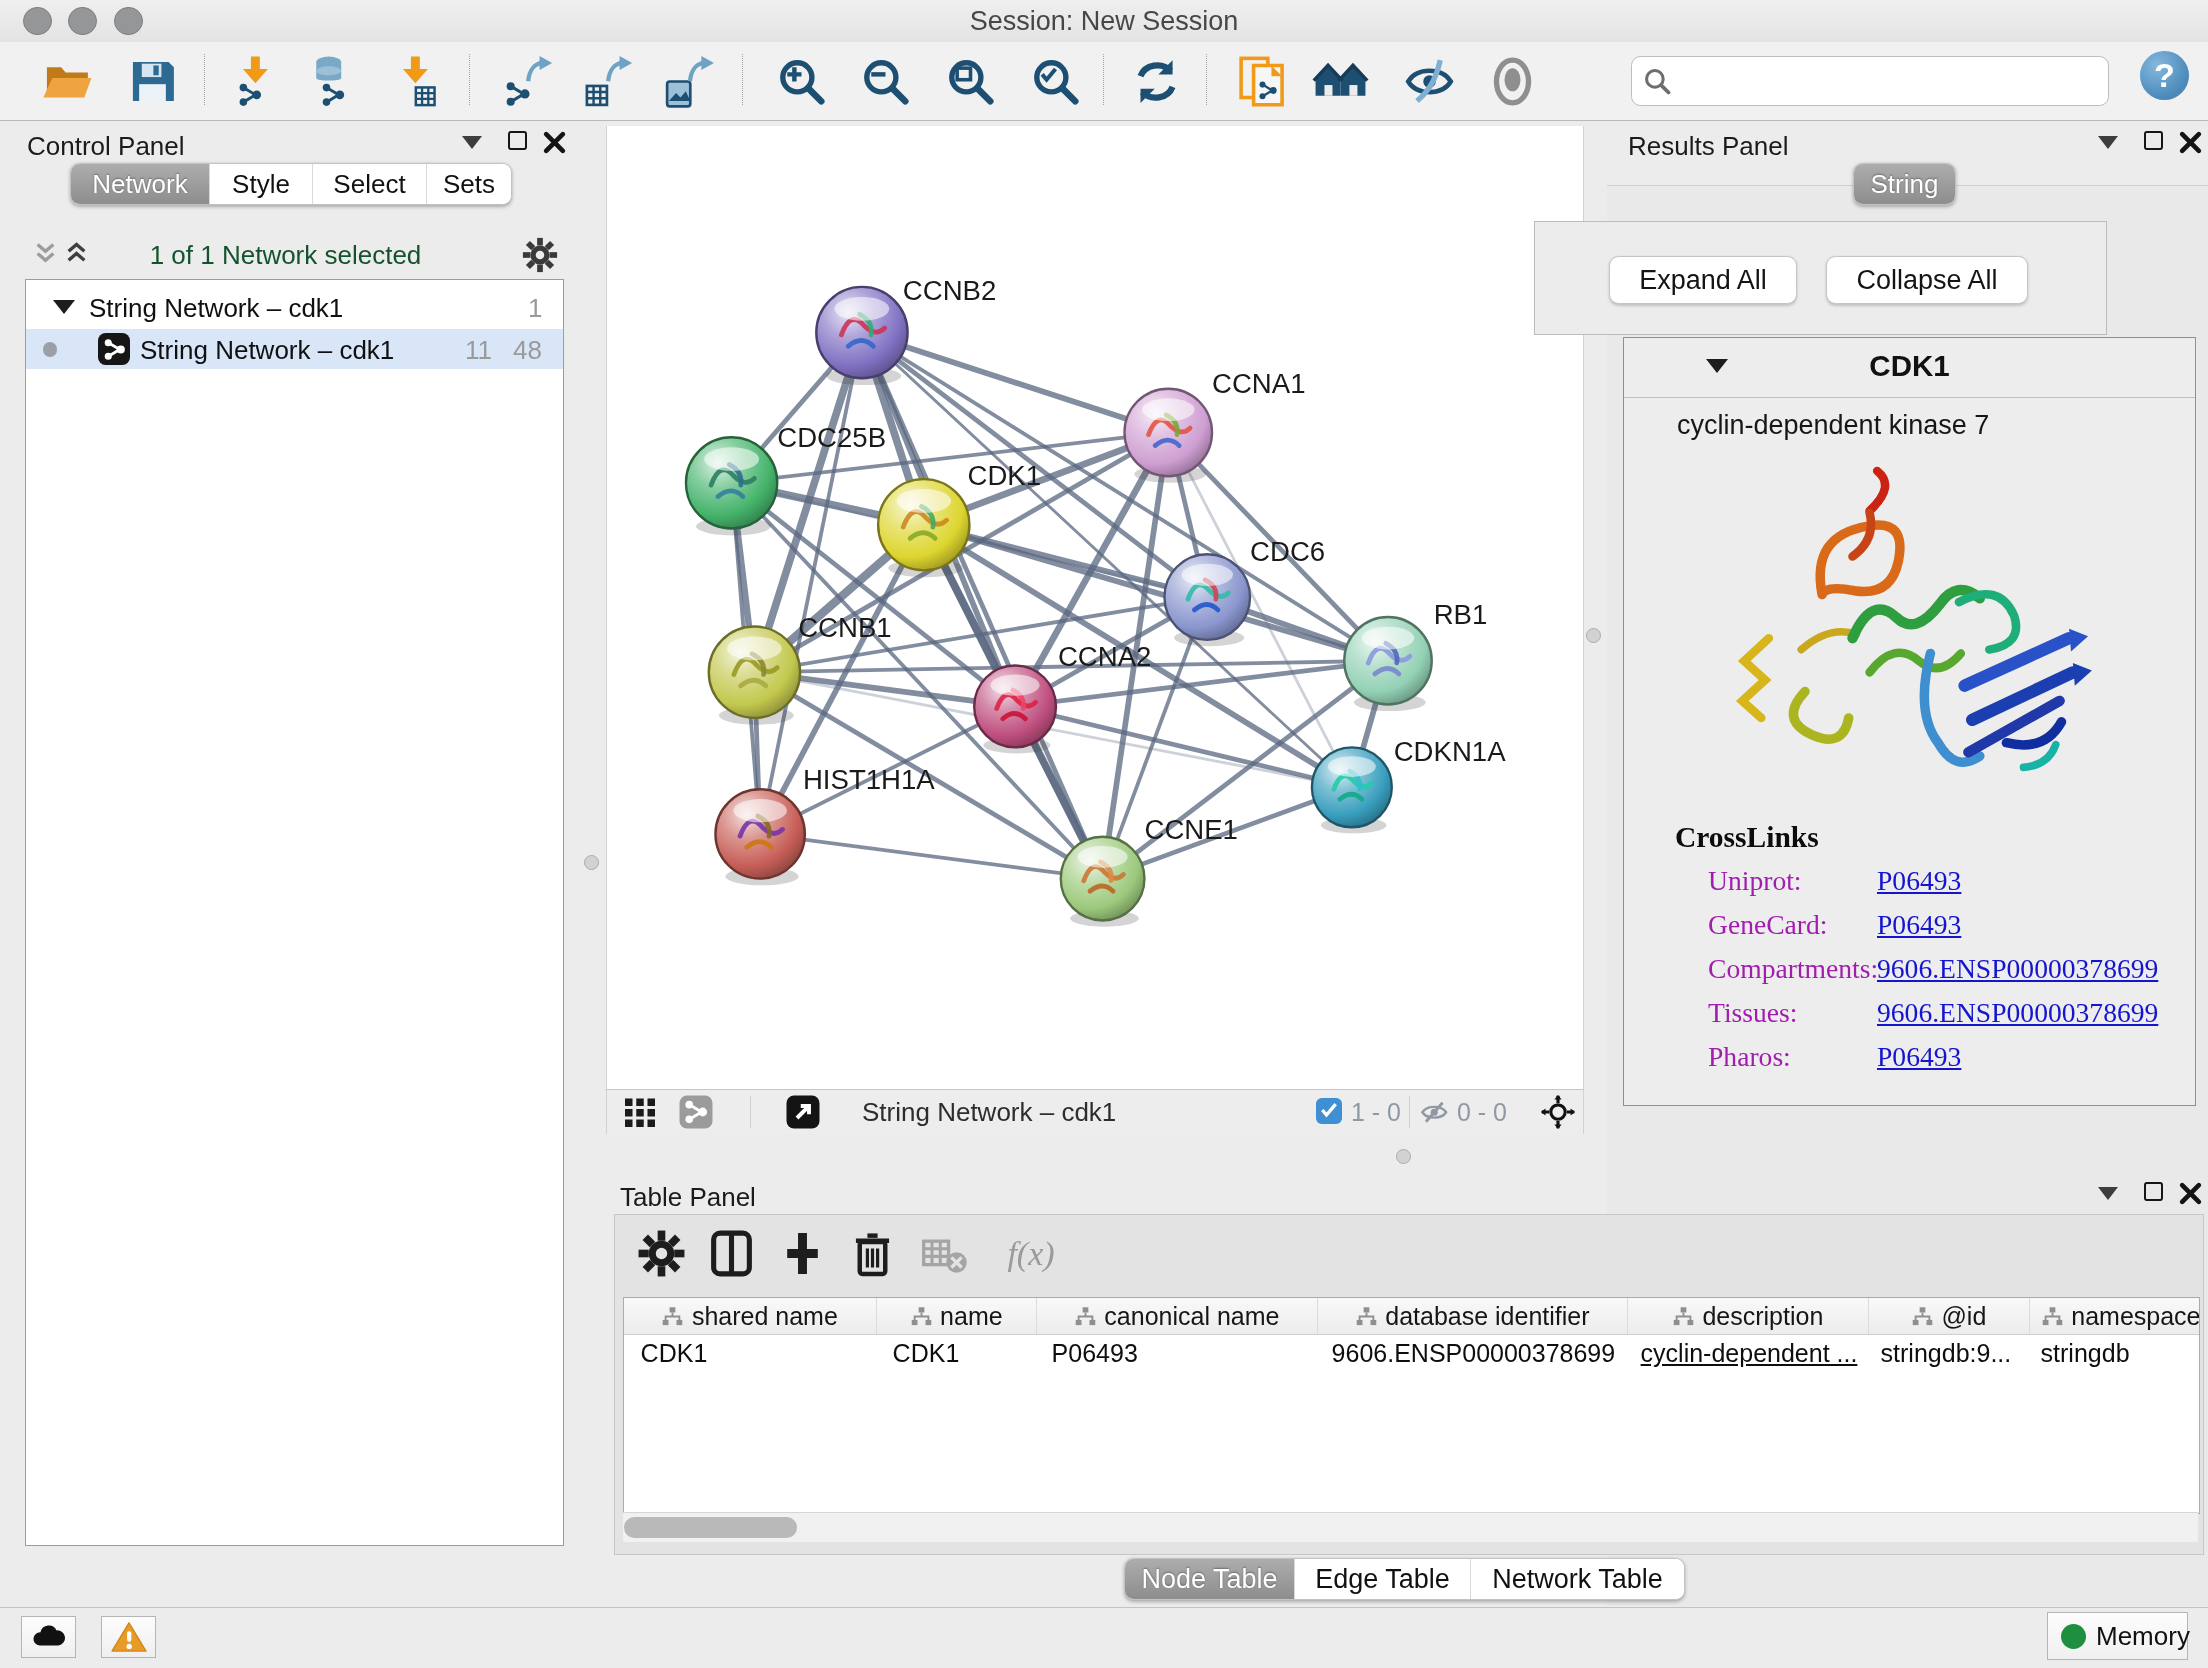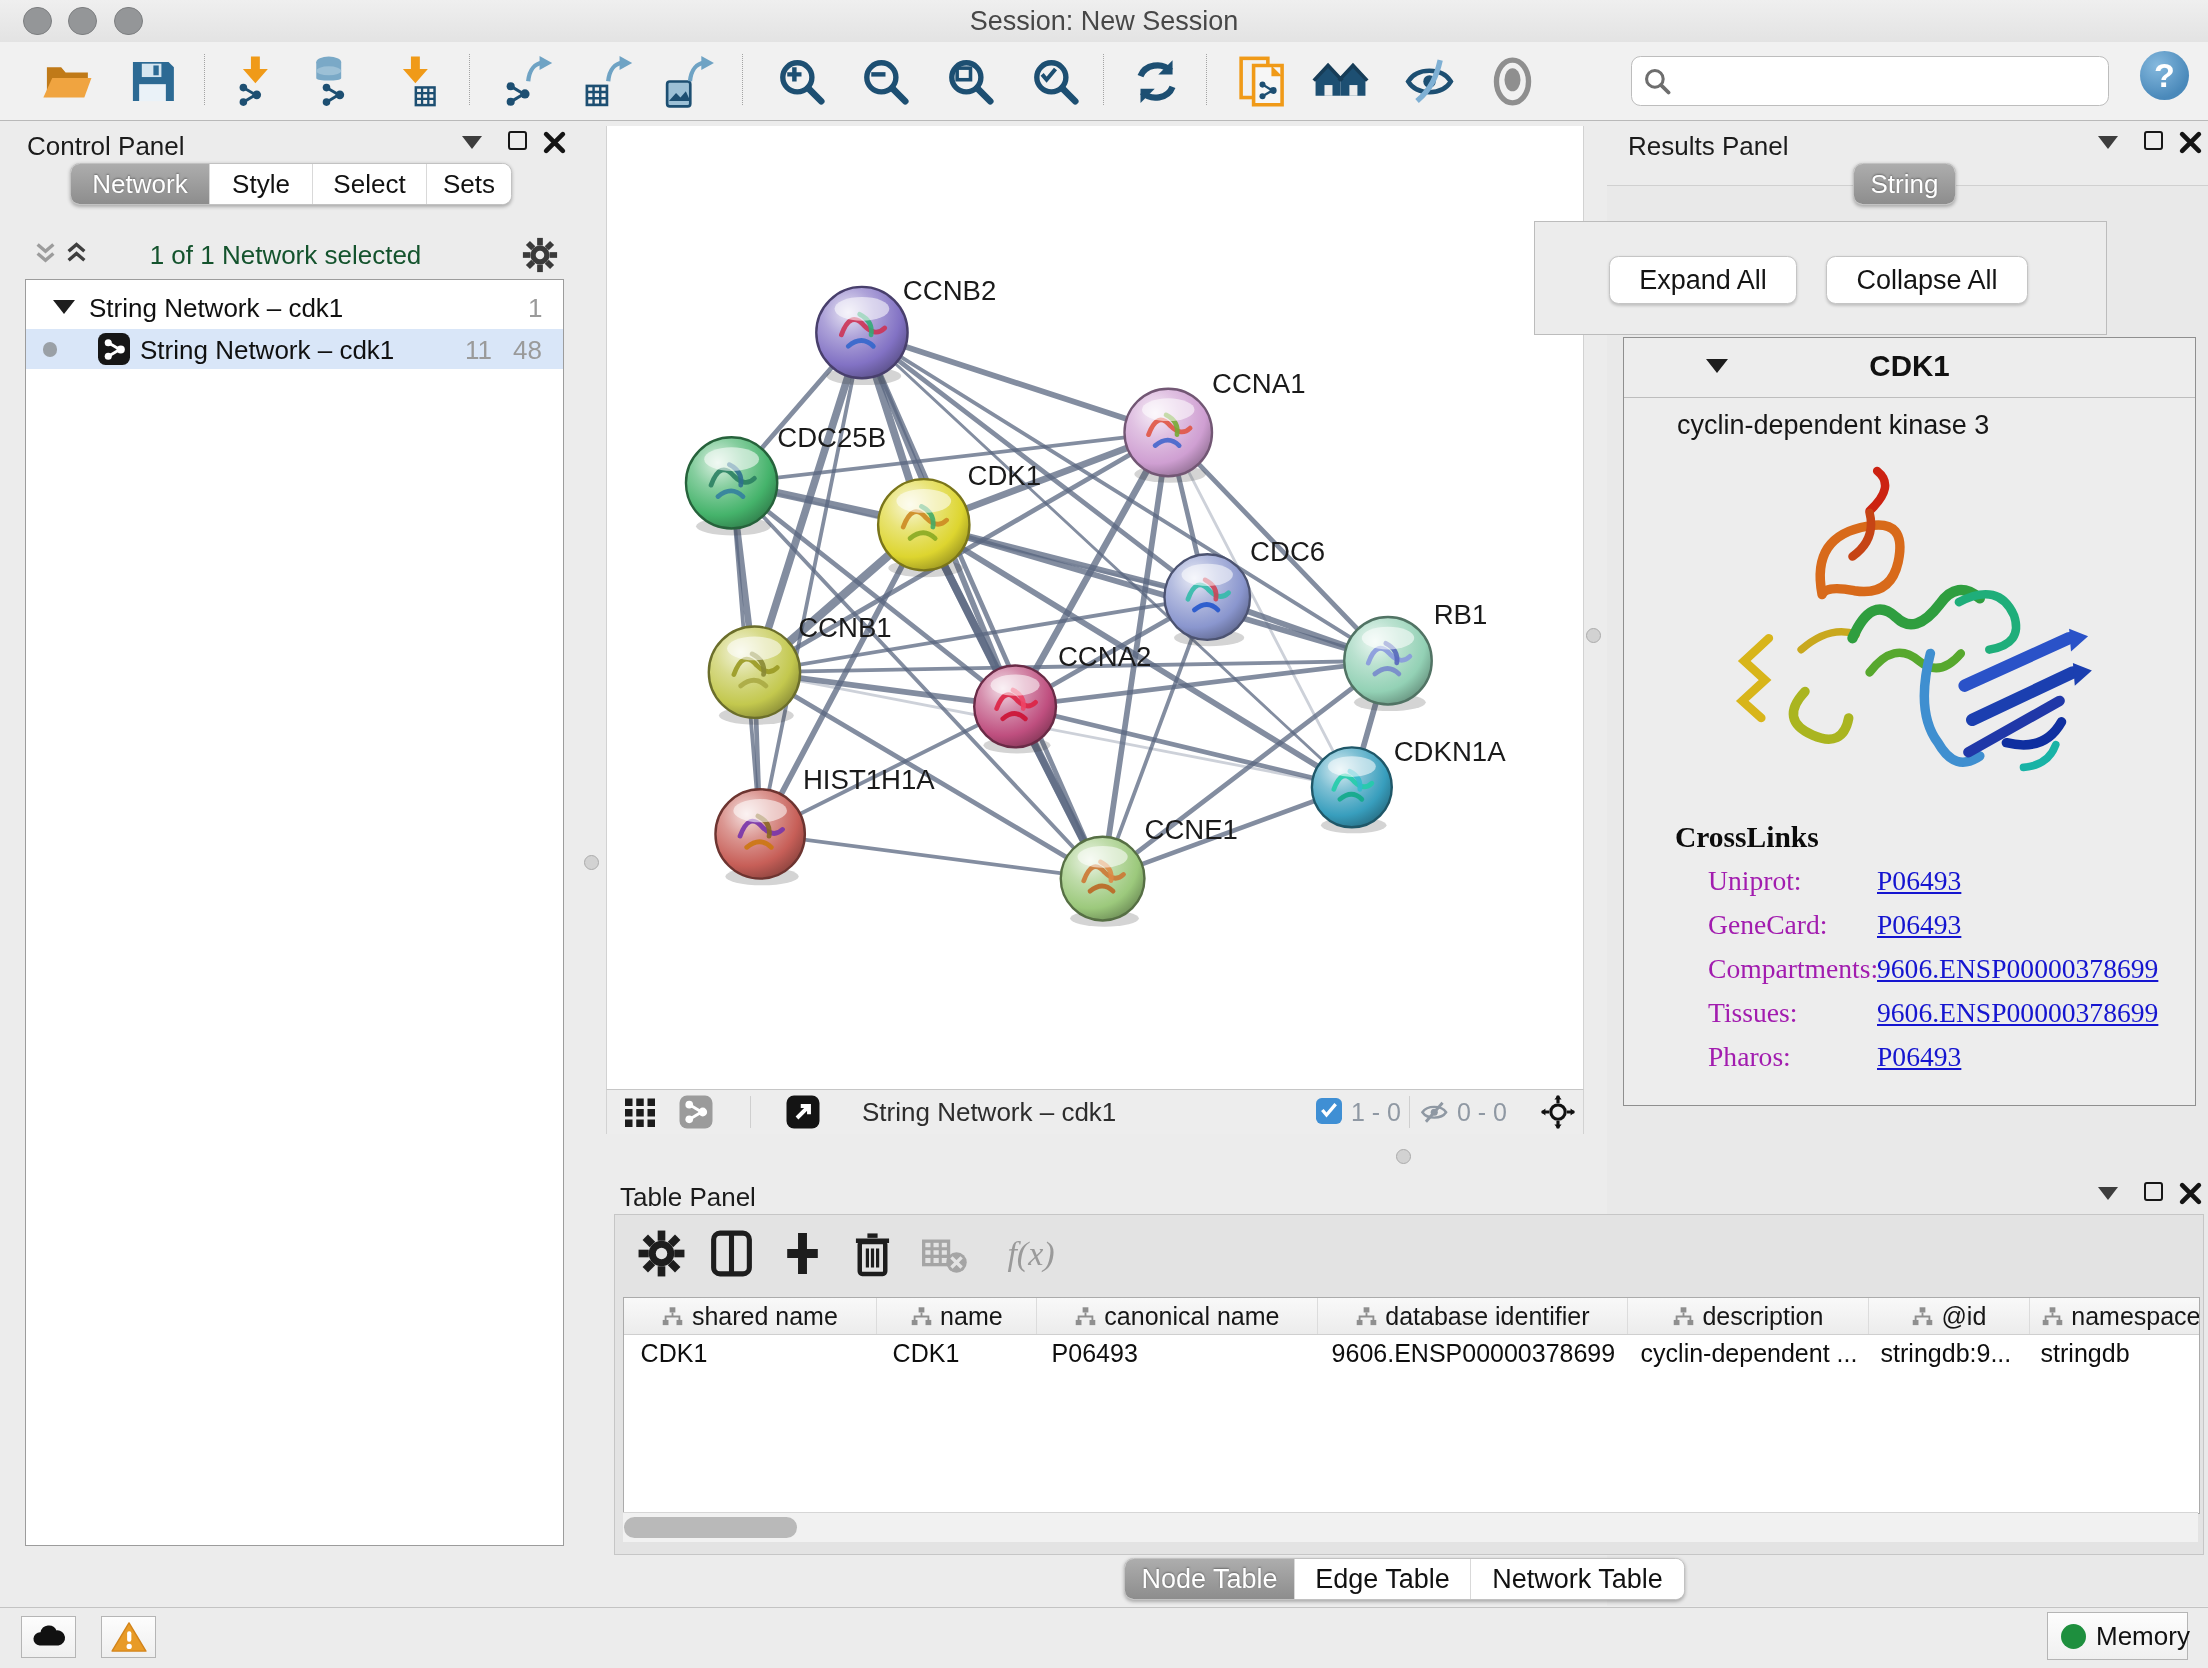--- a/index.html
+++ b/index.html
@@ -657,21 +657,21 @@
   <div class="res-expand-box">
     <button class="res-btn" style="left:74px;width:188px">Expand All</button>
     <button class="res-btn" style="left:291px;width:202px">Collapse All</button>
   </div>
 
   <div class="res-main">
     <div class="res-entry-head">
       <div class="tri-down" style="left:82px;top:21px"></div>
       <div class="res-entry-name">CDK1</div>
     </div>
-    <div class="res-desc">cyclin-dependent kinase 3</div>
+    <div class="res-desc">cyclin-dependent kinase 7</div>
 
     <svg class="protein" viewBox="0 0 420 400">
       <g fill="none" stroke-linecap="round">
         <path d="M168 62 q28 -26 8 -42" stroke="#cc2211" stroke-width="9"></path>
         <path d="M118 150 q-12 -62 48 -72 q42 -8 32 38 q-8 36 -46 30 q-30 -6 -34 4" stroke="#d86a1a" stroke-width="10"></path>
         <path d="M150 110 q25 -18 18 -46" stroke="#c64415" stroke-width="9"></path>
         <path d="M62 196 l-26 24 22 20 -24 22 20 18" stroke="#d8b51a" stroke-width="9"></path>
         <path d="M100 252 q-28 30 8 46 q32 14 38 -18" stroke="#aab520" stroke-width="10"></path>
         <path d="M96 208 q30 -26 58 -16" stroke="#c9a81e" stroke-width="8"></path>
         <path d="M150 196 q20 -46 46 -22 q20 20 46 -14 q18 -26 42 -6" stroke="#2f9e3f" stroke-width="11"></path>
@@ -812,21 +812,21 @@
               <use href="#sym-treecol"></use>
             </svg>
             <span>namespace</span>
           </div>
         </div>
       <div class="tbl-row" id="table-row">
           <div class="td" style="width: 235px;">CDK1</div>
           <div class="td" style="width: 142px;">CDK1</div>
           <div class="td" style="width: 263px;">P06493</div>
           <div class="td" style="width: 292px;">9606.ENSP00000378699</div>
-          <div class="td" style="width: 223px;">cyclin-dependent ...</div>
+          <div class="td" style="width: 223px; text-decoration: underline;">cyclin-dependent ...</div>
           <div class="td" style="width: 143px;">stringdb:9...</div>
           <div class="td" style="width: 165px;">stringdb</div>
         </div>
     </div>
     <div class="hscroll">
       <div class="hthumb"></div>
     </div>
   </div>
 
   <div class="seg-tabs" style="left:1124px;top:1558px">

